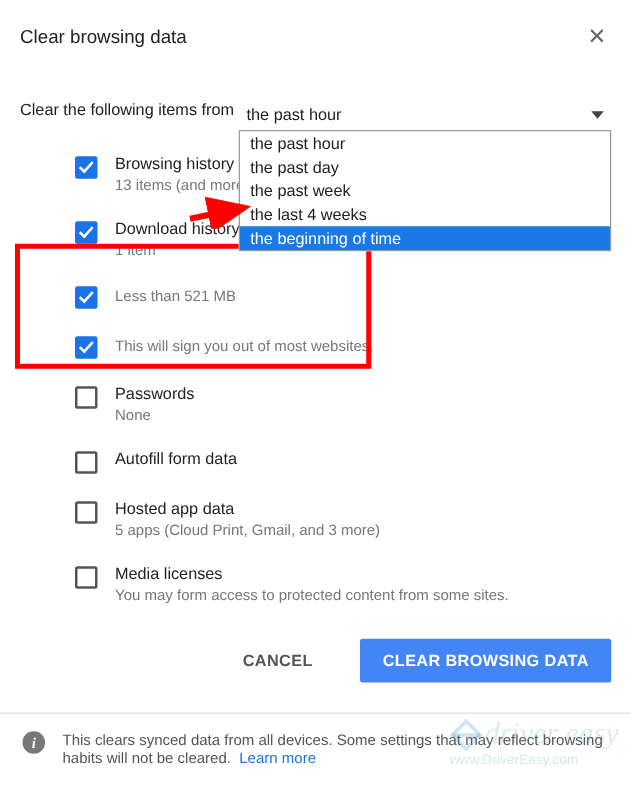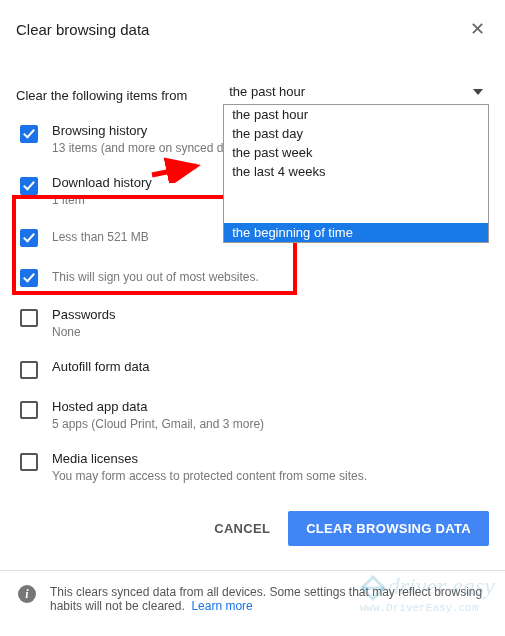--- a/index.html
+++ b/index.html
@@ -23,24 +23,24 @@
     font-size: 15px;
   }
   .close-icon {
     font-size: 18px;
     color: #666;
     cursor: pointer;
     padding: 4px;
   }
   .subheader {
     display: flex;
-    align-items: flex-end;
+    align-items: flex-start;
     padding: 26px 16px 10px 16px;
     font-size: 13px;
-    gap: 36px;
+    gap: 4px;
   }
   .select-wrap {
     position: relative;
     flex: 1;
   }
   .select-display {
     display: flex;
     justify-content: space-between;
     align-items: center;
     font-size: 13px;
@@ -63,24 +63,24 @@
     z-index: 30;
     font-size: 13px;
   }
   .dropdown .opt {
     padding: 2px 8px;
     cursor: pointer;
   }
   .dropdown .opt.sel {
     background: #1979e6;
     color: #fff;
-    margin-top: 42px;
   }
   .items {
     padding: 0px 16px 0 16px;
+    margin-left: 40px;
   }
   .item {
     display: flex;
     align-items: flex-start;
     gap: 14px;
     padding: 10px 2px 10px 4px;
   }
   .cb {
     width: 18px;
     height: 18px;
@@ -123,21 +123,21 @@
   }
   
   .arrow {
     position: absolute;
     z-index: 40;
     pointer-events: none;
   }
   .actions {
     display: flex;
     justify-content: flex-end;
-    gap: 0;
+    gap: 20px;
     padding: 18px 16px 24px 16px;
   }
   .btn {
     font-size: 13px;
     font-weight: 600;
     padding: 10px 18px;
     border-radius: 2px;
     cursor: pointer;
     letter-spacing: 0.3px;
   }
@@ -186,21 +186,21 @@
     color: rgba(80,160,200,0.22);
     text-align: left;
     pointer-events: none;
     line-height: 1;
     z-index: 1;
   }
   .watermark .sub {
     font-size: 11px;
     font-style: normal;
     color: rgba(80,160,200,0.25);
-    font-family: Liberation Mono, monospace;
+    font-family: Liberation Sans, sans-serif;
     margin-top: 2px;
   }
   .wm-logo {
     display: inline-block;
     vertical-align: middle;
     margin-right: 2px;
   }
 </style>
 </head>
 <body>

